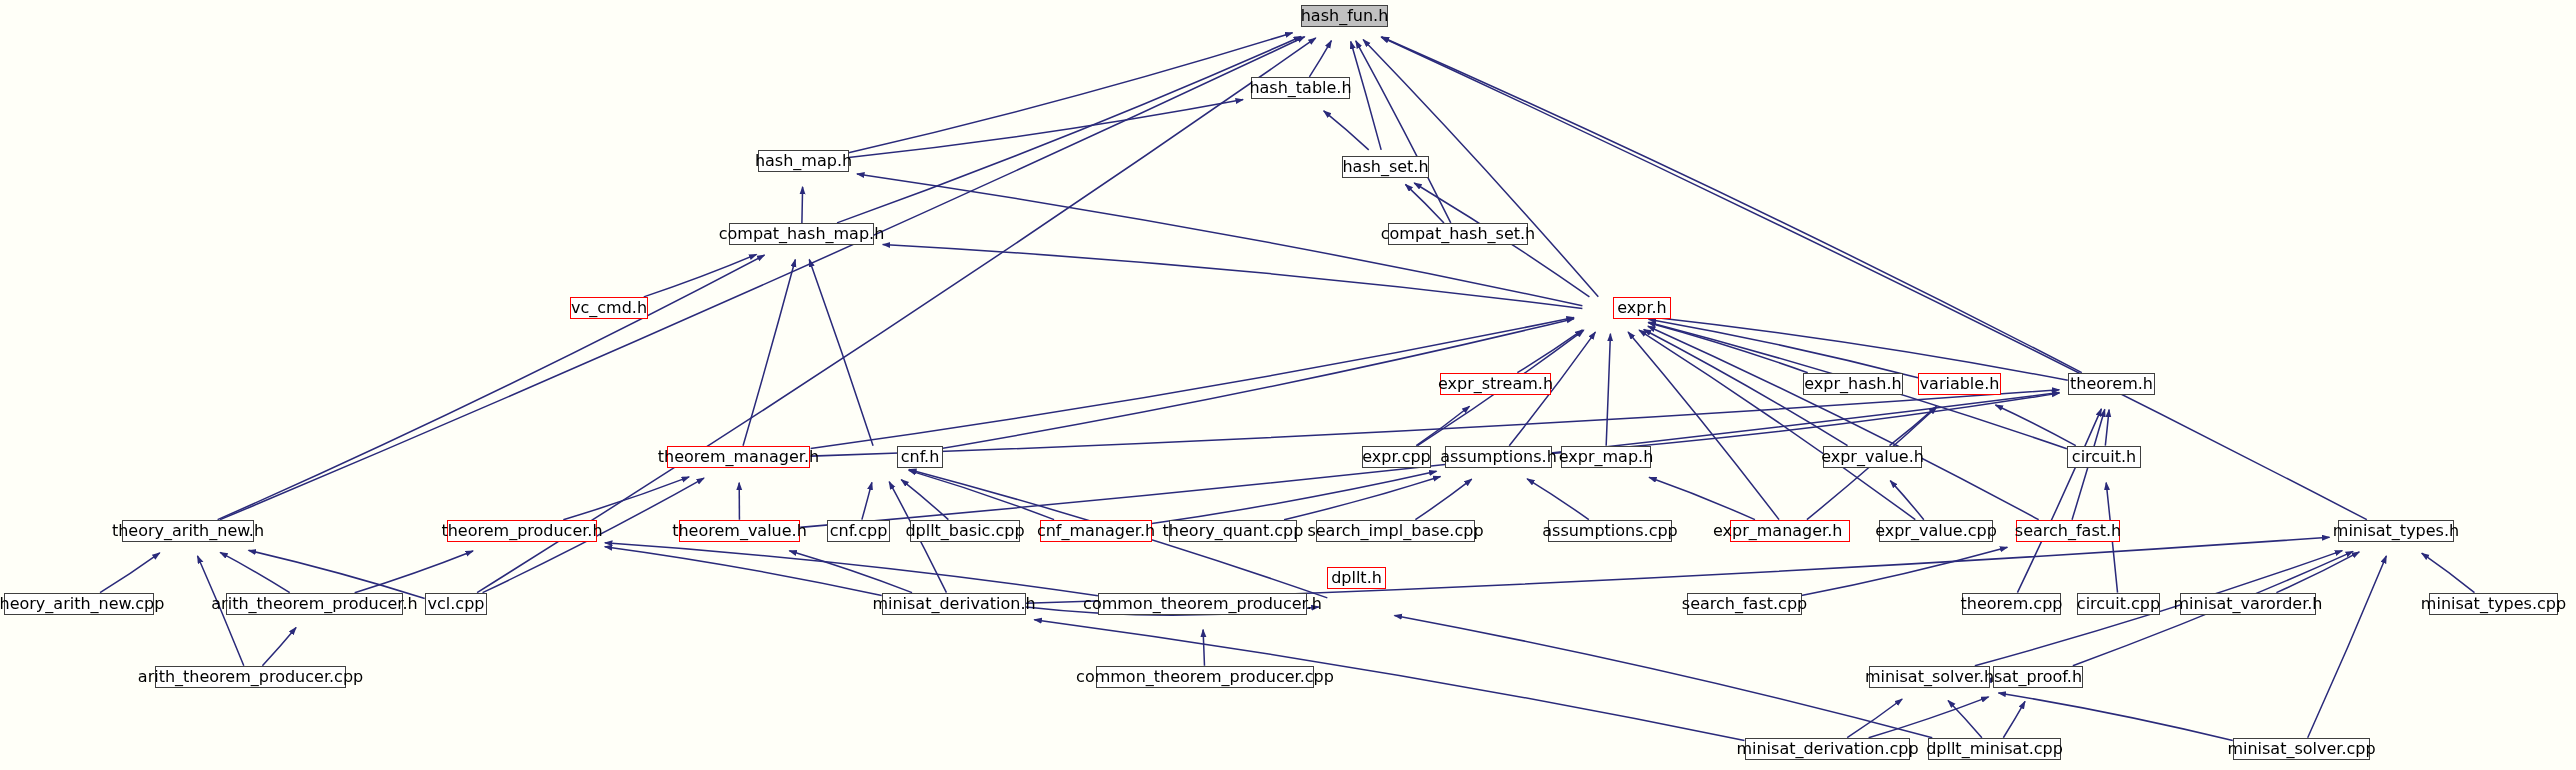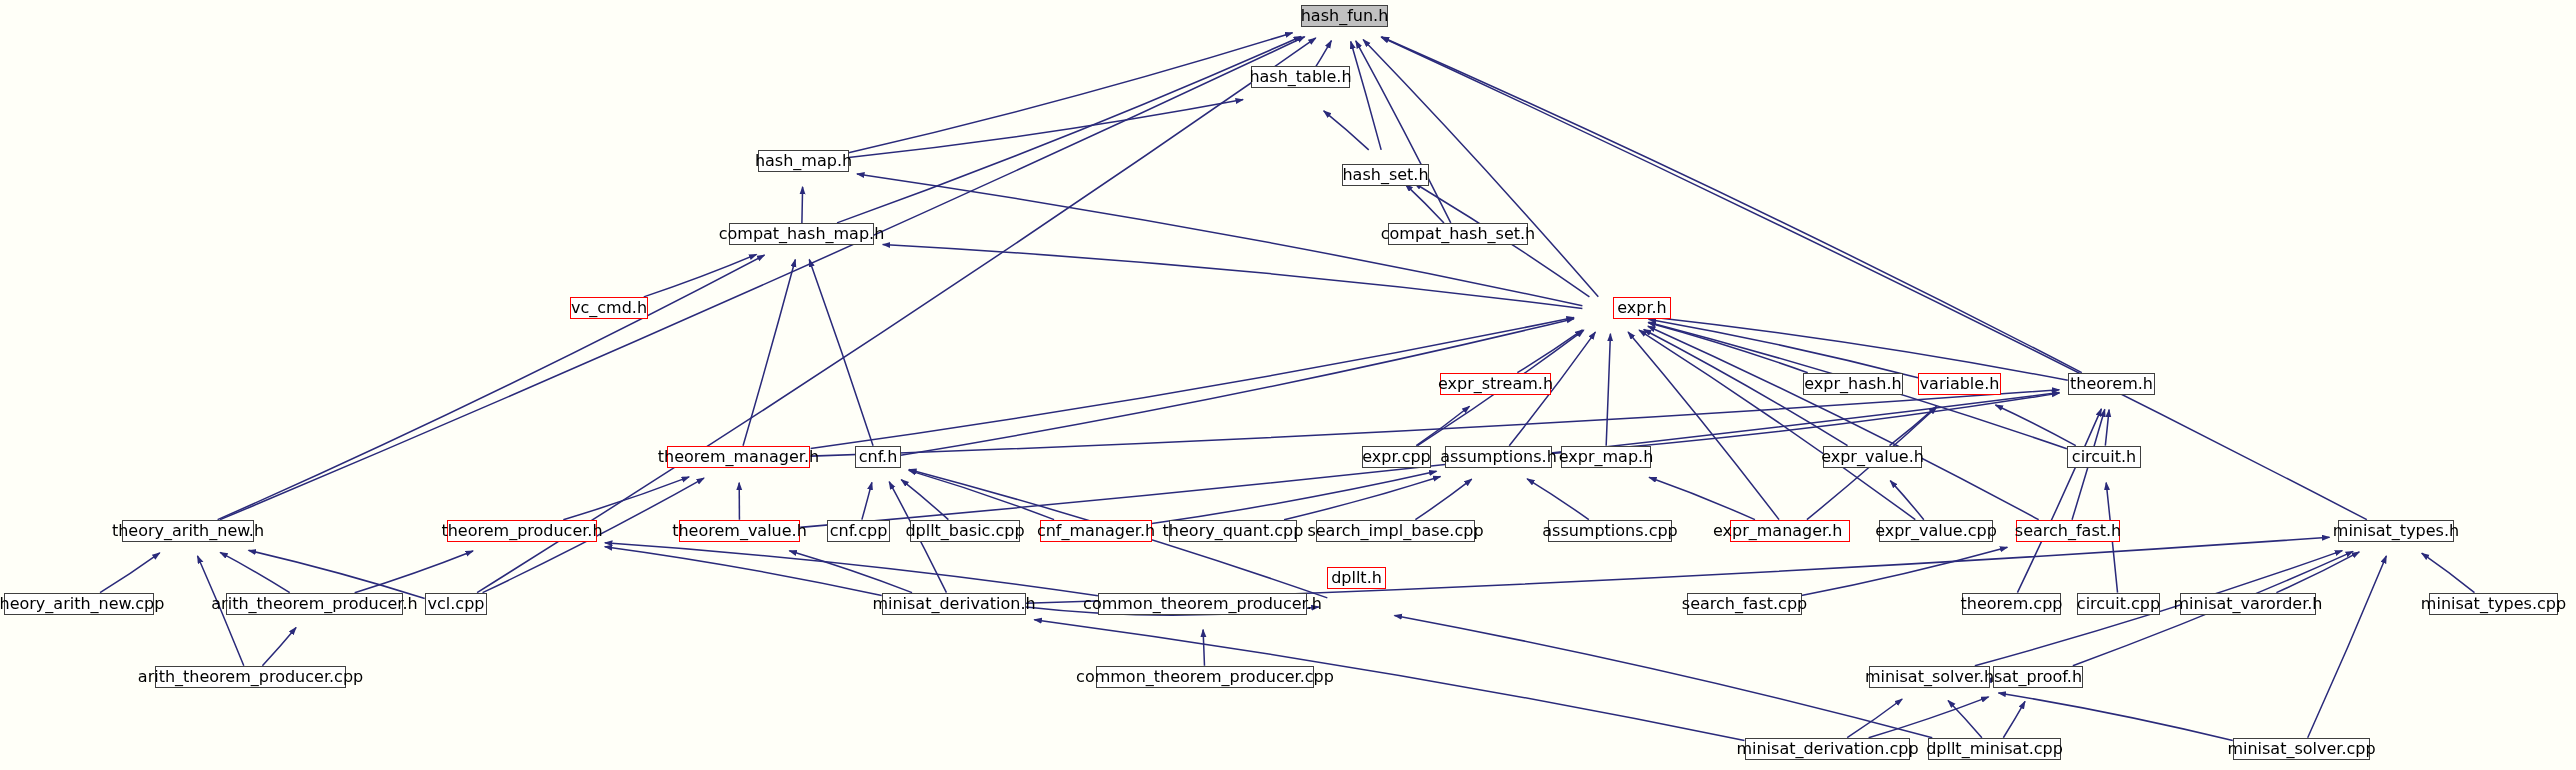--- a/index.html
+++ b/index.html
@@ -106,27 +106,27 @@
       <path d="M1970.9144736842106,778 Q2035.0356746058947,758.9121571038323 2097.4804094270585,734.9011336524621" fill="none" stroke="#2a2a7a" stroke-width="1.6" marker-end="url(#ah)"></path>
       <path d="M2112.9802631578946,778 Q2124.893356357105,759.13326957287 2135.8967481061645,739.721915251242" fill="none" stroke="#2a2a7a" stroke-width="1.6" marker-end="url(#ah)"></path>
       <path d="M2099,717 Q2096,717.165 2093,717" fill="none" stroke="#2a2a7a" stroke-width="1.6" marker-end="url(#ah)"></path>
       <path d="M1840,781 Q1467.6675895202518,704.1434936171495 1090.872431721606,653.5099521003789" fill="none" stroke="#2a2a7a" stroke-width="1.6" marker-end="url(#ah)"></path>
       <path d="M2038.0196078431372,778 Q1756.8559505668927,702.7088675945522 1470.776067587568,649.0427018438304" fill="none" stroke="#2a2a7a" stroke-width="1.6" marker-end="url(#ah)"></path>
       <path d="M1082,640 Q1236.5,657.49 1391,640" fill="none" stroke="#2a2a7a" stroke-width="1.6" marker-end="url(#ah)"></path>
     </svg>
 <div class="node root" style="left: 1301px; top: 4.7px; width: 87px;">
       <span class="lbl">hash_fun.h</span>
     </div>
-    <div class="node" style="left: 1251px; top: 66px; width: 99px;">
+    <div class="node" style="left: 1251px; top: 77px; width: 99px;">
       <span class="lbl">hash_table.h</span>
     </div>
     <div class="node" style="left: 758px; top: 150px; width: 91px;">
       <span class="lbl">hash_map.h</span>
     </div>
-    <div class="node" style="left: 1342px; top: 164px; width: 87px;">
+    <div class="node" style="left: 1342px; top: 156px; width: 87px;">
       <span class="lbl">hash_set.h</span>
     </div>
     <div class="node" style="left: 729px; top: 223px; width: 145px;">
       <span class="lbl">compat_hash_map.h</span>
     </div>
     <div class="node" style="left: 1388px; top: 223px; width: 140px;">
       <span class="lbl">compat_hash_set.h</span>
     </div>
     <div class="node red" style="left: 570px; top: 297px; width: 78px;">
       <span class="lbl">vc_cmd.h</span>
@@ -142,21 +142,21 @@
     </div>
     <div class="node red" style="left: 1918px; top: 373px; width: 83px;">
       <span class="lbl">variable.h</span>
     </div>
     <div class="node" style="left: 2068px; top: 373px; width: 87px;">
       <span class="lbl">theorem.h</span>
     </div>
     <div class="node red" style="left: 667px; top: 446px; width: 143px;">
       <span class="lbl">theorem_manager.h</span>
     </div>
-    <div class="node" style="left: 855px; top: 446px; width: 46px;">
+    <div class="node" style="left: 897px; top: 446px; width: 46px;">
       <span class="lbl">cnf.h</span>
     </div>
     <div class="node" style="left: 1362px; top: 446px; width: 69px;">
       <span class="lbl">expr.cpp</span>
     </div>
     <div class="node" style="left: 1445px; top: 446px; width: 107px;">
       <span class="lbl">assumptions.h</span>
     </div>
     <div class="node" style="left: 1561px; top: 446px; width: 90px;">
       <span class="lbl">expr_map.h</span>

